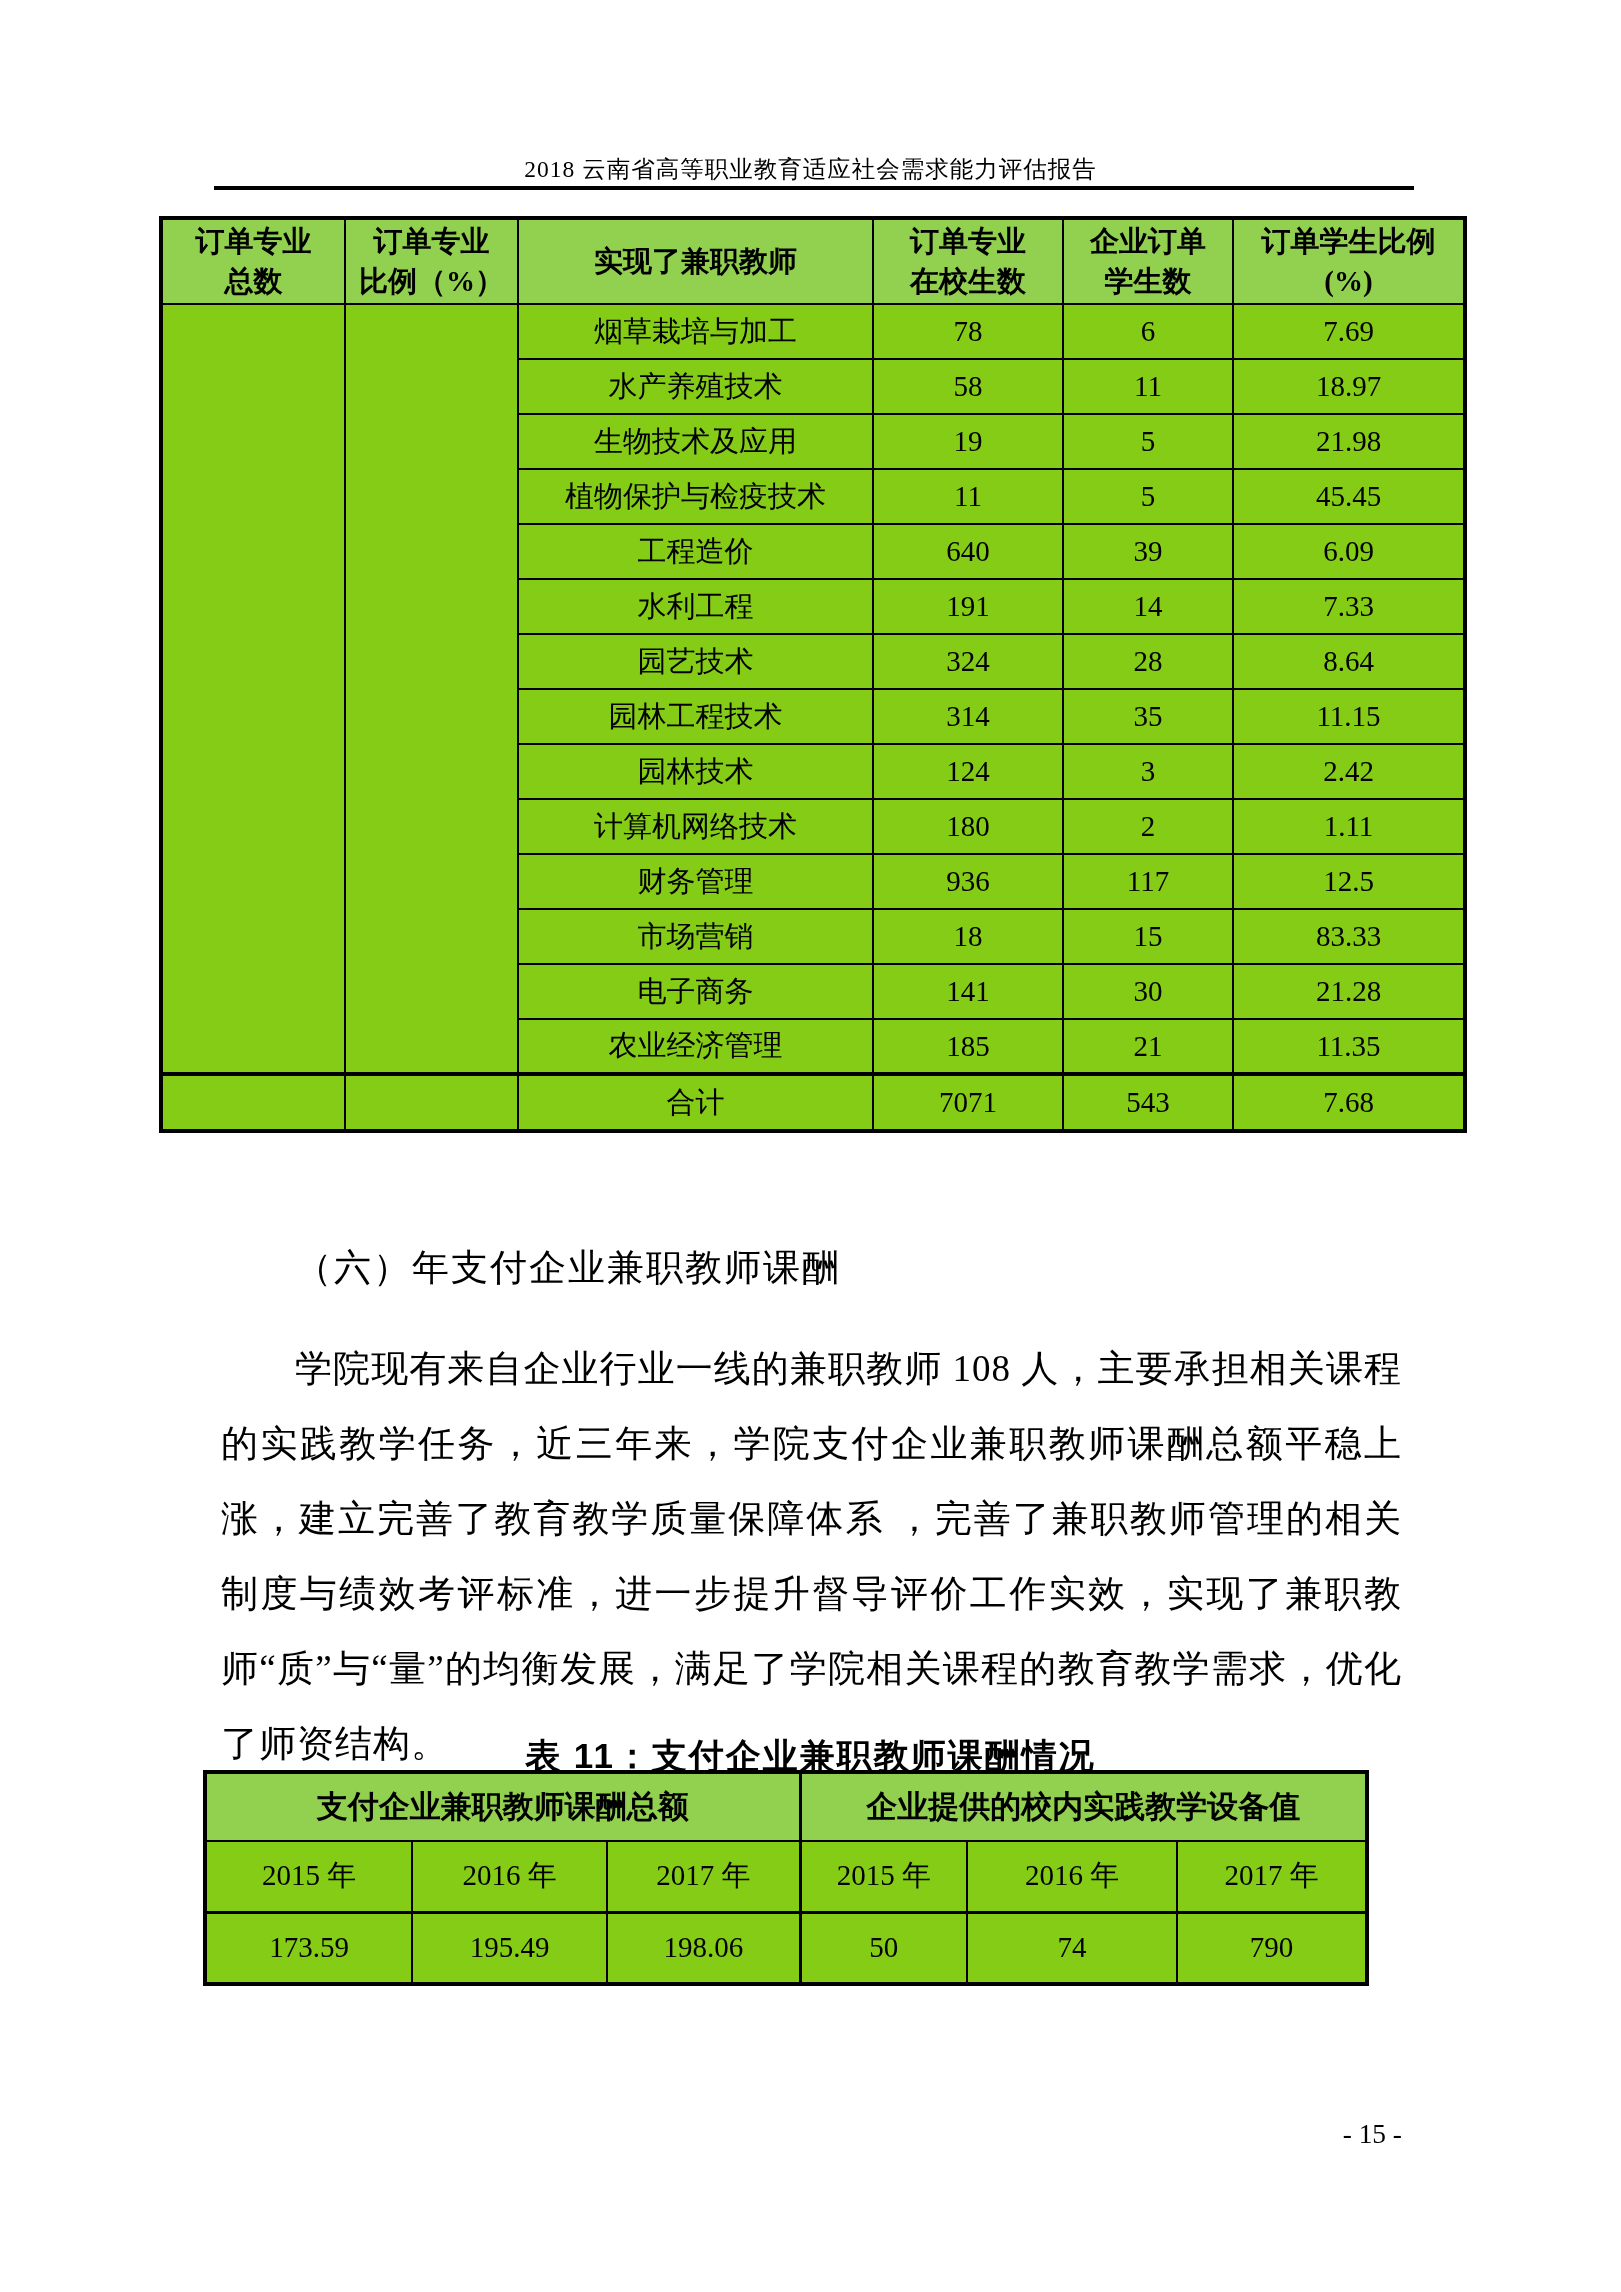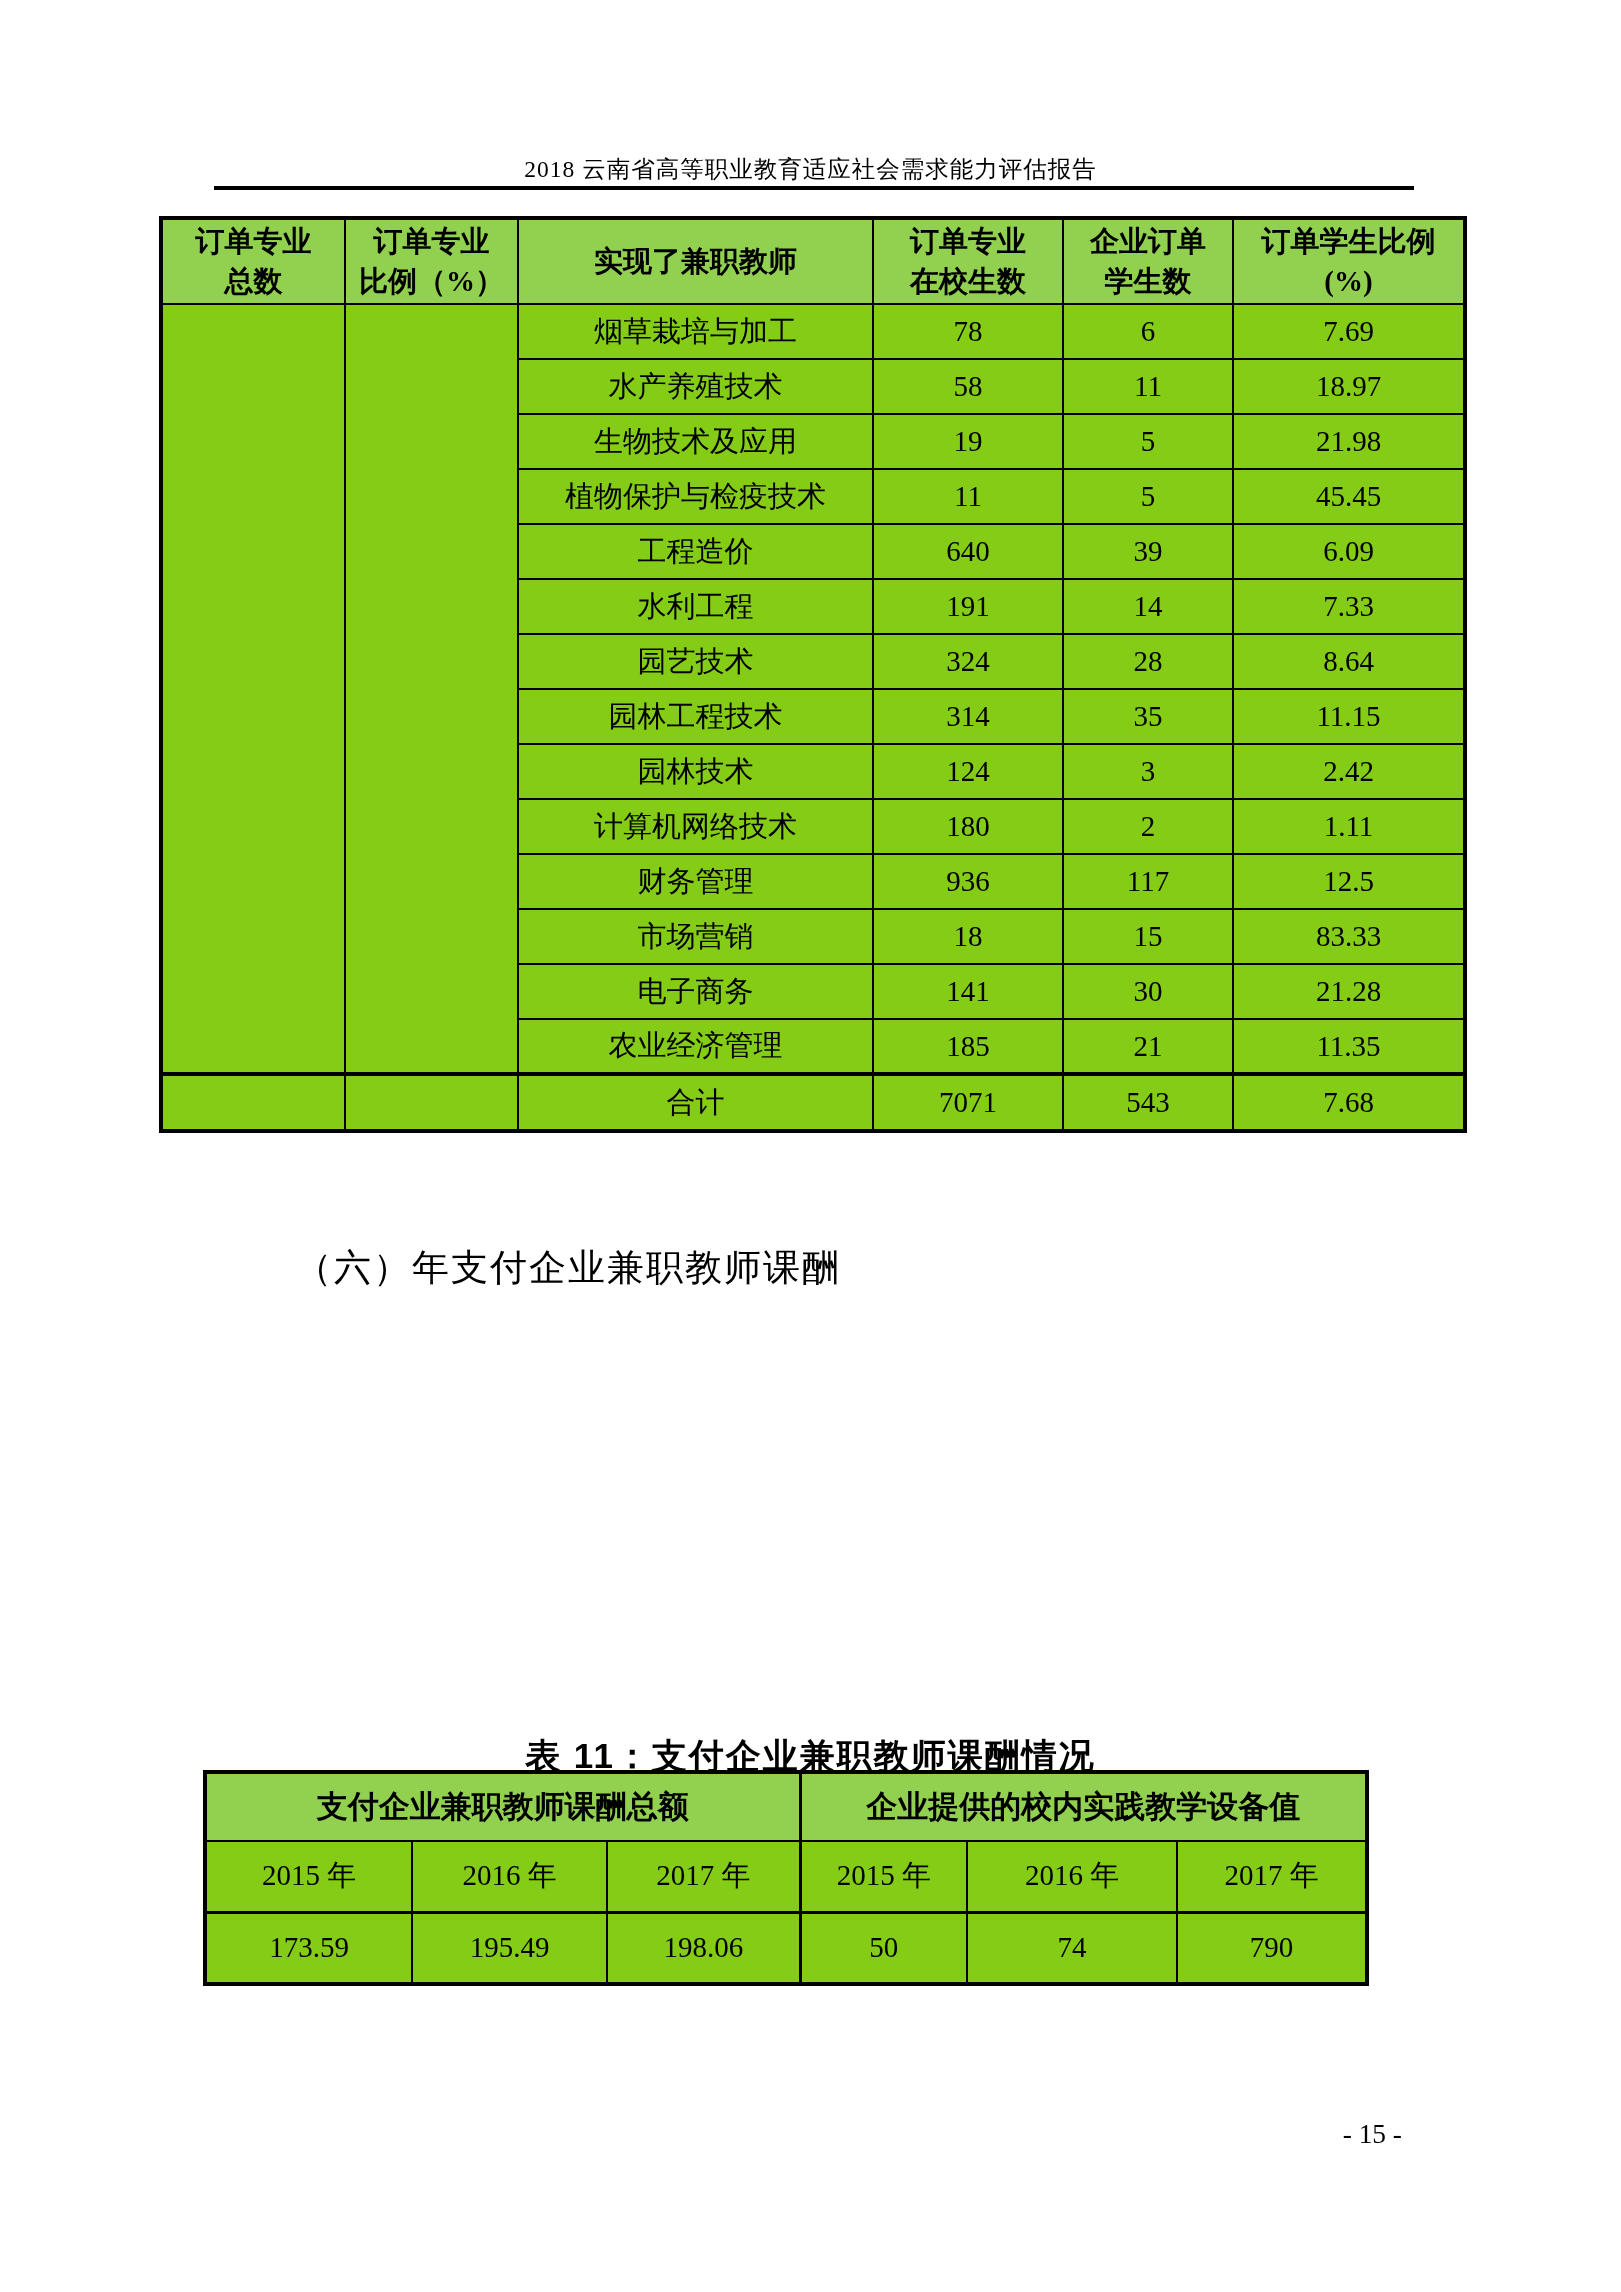--- a/index.html
+++ b/index.html
@@ -203,20 +203,21 @@
         <td>合计</td>
         <td>7071</td>
         <td>543</td>
         <td>7.68</td>
       </tr>
     </tbody>
   </table>
 
   <div class="section-heading">（六）年支付企业兼职教师课酬</div>
 
+  <div class="body-paragraph">学院现有来自企业行业一线的兼职教师 108 人，主要承担相关课程的实践教学任务，近三年来，学院支付企业兼职教师课酬总额平稳上涨，建立完善了教育教学质量保障体系 ，完善了兼职教师管理的相关制度与绩效考评标准，进一步提升督导评价工作实效，实现了兼职教师“质”与“量”的均衡发展，满足了学院相关课程的教育教学需求，优化了师资结构。</div>
 
   <div class="table11-title">表 11：支付企业兼职教师课酬情况</div>
 
   <table class="t11">
     <colgroup>
       <col style="width:207px">
         <col style="width:195px">
         <col style="width:193px">
       <col style="width:167px">
         <col style="width:210px">

